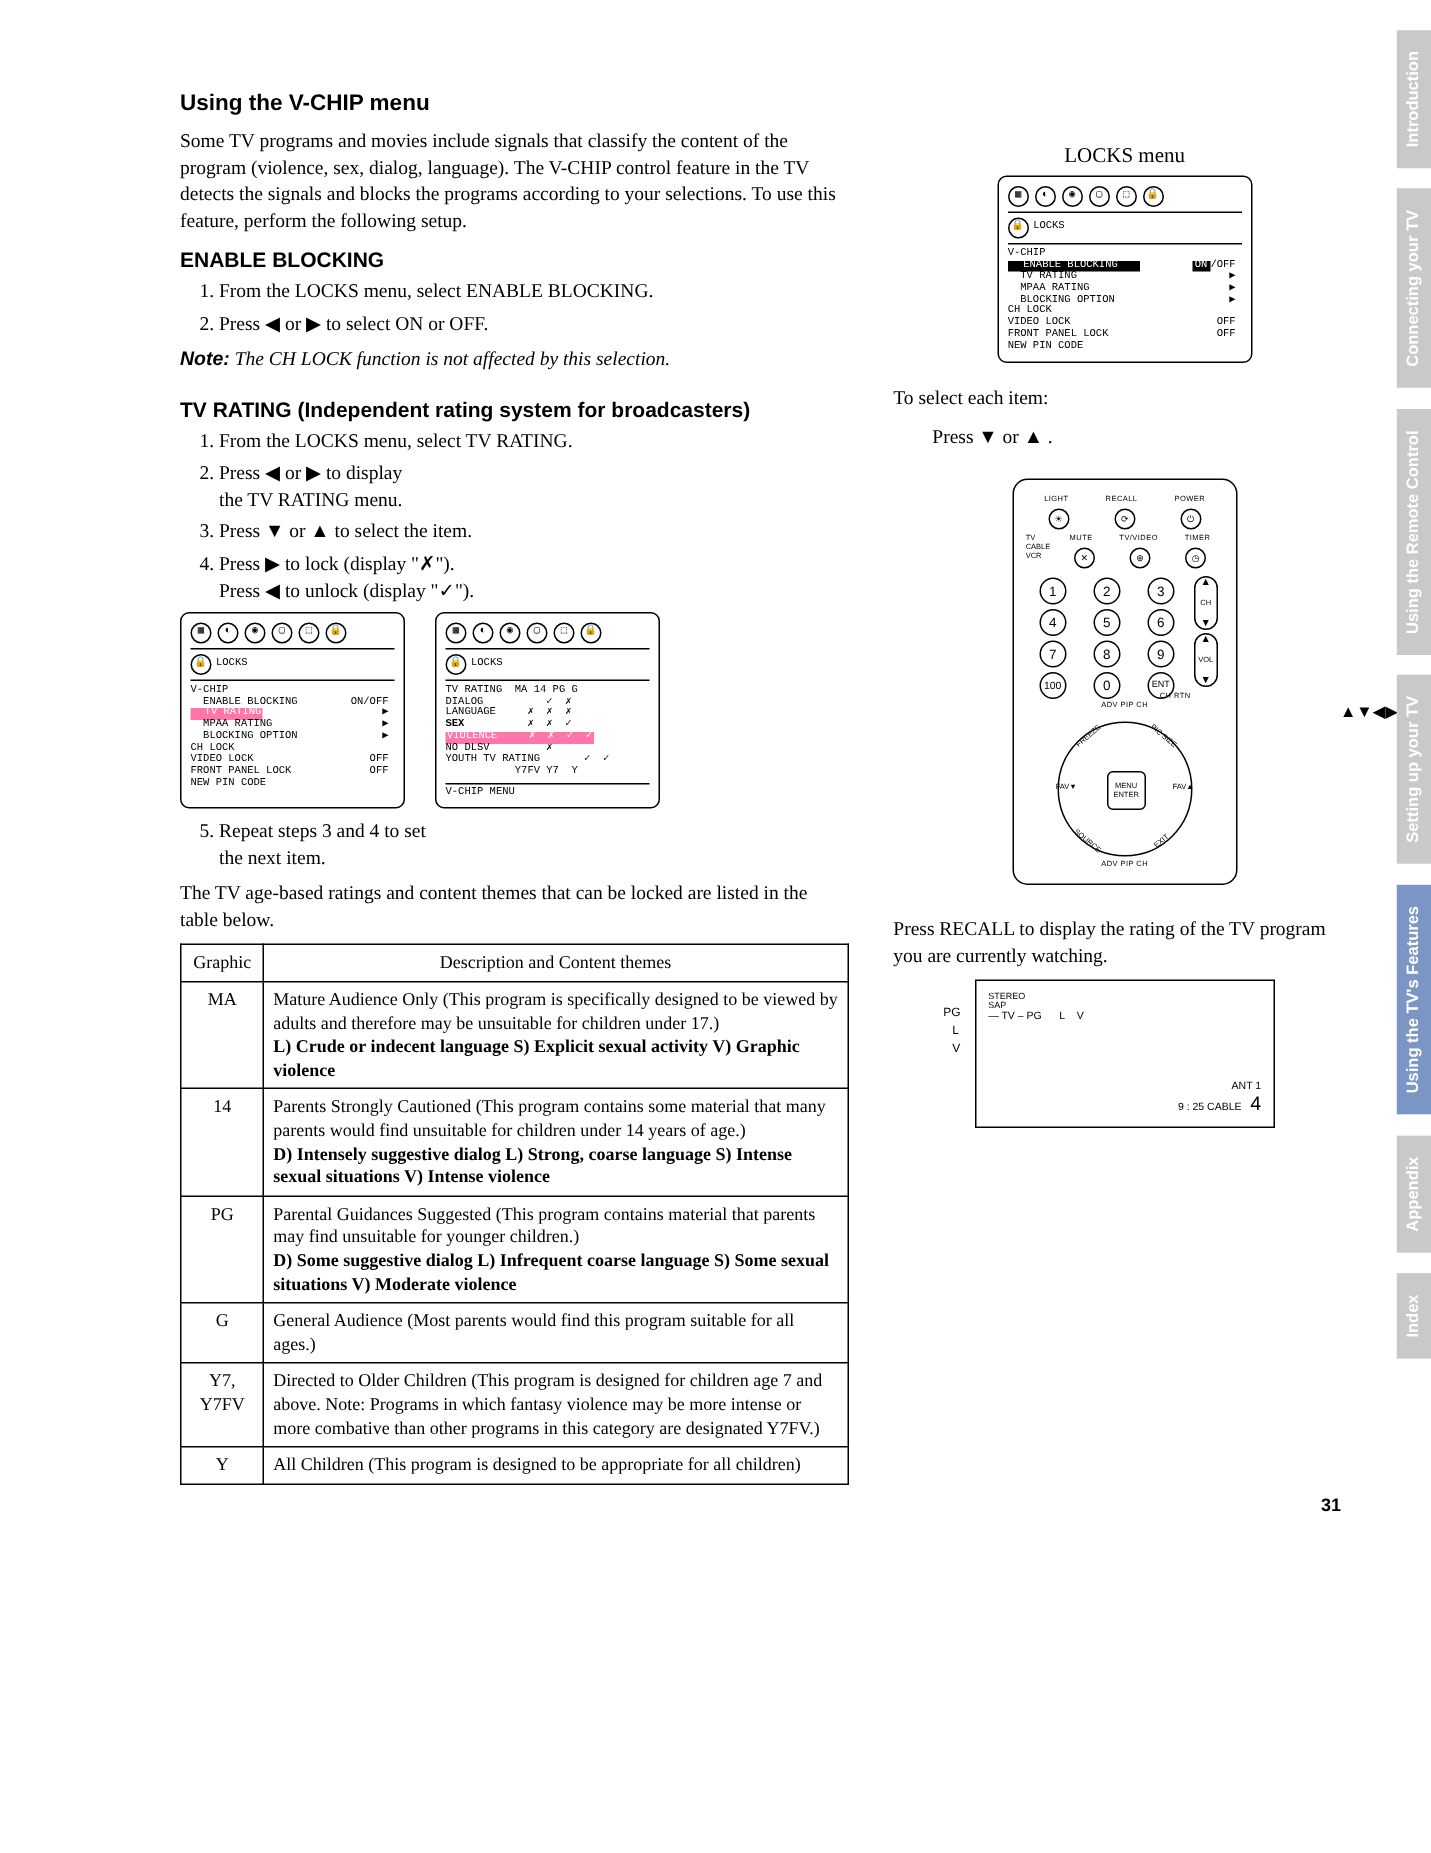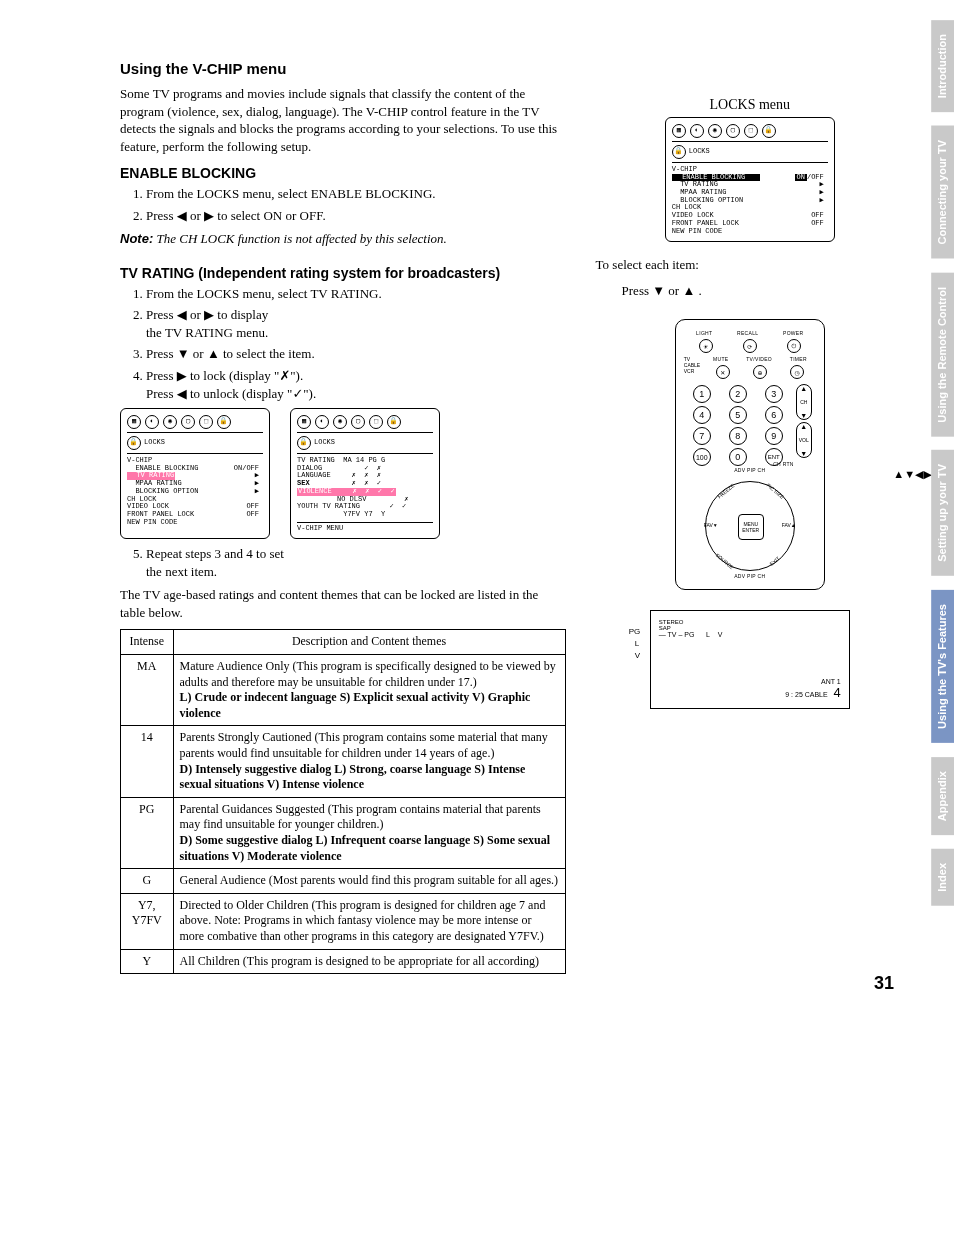--- a/index.html
+++ b/index.html
@@ -91,21 +91,21 @@
     position: absolute; right: 0; top: 20px; width: 36px;
     display: flex; flex-direction: column; gap: 14px; align-items: flex-end;
   }
   .tab {
     background: #c9c9c9; color: #fff; font-family: Arial, sans-serif; font-weight: bold;
     font-size: 11px; writing-mode: vertical-rl; transform: rotate(180deg);
     padding: 14px 5px; border-radius: 0 0 0 0; text-align: center; line-height: 1.2;
   }
   .tab.active { background: #7b95c4; }
   .pagenum {
-    font-family: Arial, sans-serif; font-weight: bold; font-size: 18px;
+    font-family: Arial, sans-serif; font-weight: bold; font-size: 12px;
     position: absolute; right: 60px; bottom: 10px;
   }
   .indent { margin-left: 26px; }
   .remote-wrap { position: relative; }
   .remote-arrows-label {
     position: absolute; right: -28px; top: 55%; font-size: 11px;
   }
 </style>
 </head>
 <body>
@@ -178,40 +178,40 @@
         </div>
         <div class="menu-title">
             <span class="menu-icon">🔒</span>
             <span>LOCKS</span>
           </div>
         <div style="white-space:pre;">TV RATING  MA 14 PG G</div>
         <div style="white-space:pre;">DIALOG          ✓  ✗</div>
         <div style="white-space:pre;">LANGUAGE     ✗  ✗  ✗</div>
         <div style="white-space:pre;font-weight:bold;">SEX          ✗  ✗  ✓</div>
         <div style="white-space:pre;"><span class="menu-hl">VIOLENCE     ✗  ✗  ✓  ✓</span></div>
-        <div style="white-space:pre;margin-left:40px;">NO DLSV         ✗</div>
+        <div style="white-space:pre;">NO DLSV         ✗</div>
         <div style="white-space:pre;">YOUTH TV RATING       ✓  ✓</div>
         <div style="white-space:pre;">           Y7FV Y7  Y</div>
         <div style="border-top:1px solid #000; margin-top:3px; padding-top:2px;">V-CHIP MENU</div>
       </div>
     </div>
 
     <ol start="5">
       <li>
         <span>Repeat steps 3 and 4 to set</span><br>
         <span>the next item.</span>
       </li>
     </ol>
 
     <p>The TV age-based ratings and content themes that can be locked are listed in the table below.</p>
 
     <table class="ratings">
       <thead>
         <tr>
-          <th>Intense</th>
+          <th>Graphic</th>
           <th>Description and Content themes</th>
         </tr>
       </thead>
       <tbody id="ratings-body">
           <tr>
             <td class="r">MA</td>
             <td>Mature Audience Only (This program is specifically designed to be viewed by adults and therefore may be unsuitable for children under 17.)<br><span class="bold">L) Crude or indecent language  S) Explicit sexual activity  V) Graphic violence</span></td>
           </tr>
           <tr>
             <td class="r">14</td>
@@ -224,21 +224,21 @@
           <tr>
             <td class="r">G</td>
             <td>General Audience (Most parents would find this program suitable for all ages.)</td>
           </tr>
           <tr>
             <td class="r">Y7, Y7FV</td>
             <td>Directed to Older Children (This program is designed for children age 7 and above. Note: Programs in which fantasy violence may be more intense or more combative than other programs in this category are designated Y7FV.)</td>
           </tr>
           <tr>
             <td class="r">Y</td>
-            <td>All Children (This program is designed to be appropriate for all according)</td>
+            <td>All Children (This program is designed to be appropriate for all children)</td>
           </tr>
         </tbody>
     </table>
   </div>
 
   <div class="col-right">
     <div class="right-caption">LOCKS menu</div>
     <div class="menu-box" style="width:170px; margin:0 auto; display:block;">
       <div class="menu-icons">
         <span class="menu-icon">▦</span>
@@ -343,20 +343,21 @@
           <span style="position:absolute; bottom:6px; left:8px; font-size:5px; transform:rotate(40deg);">SOURCE</span>
           <span style="position:absolute; bottom:6px; right:14px; font-size:5px; transform:rotate(-40deg);">EXIT</span>
           <span style="position:absolute; top:40px; left:-2px; font-size:5px;">FAV▼</span>
           <span style="position:absolute; top:40px; right:-2px; font-size:5px;">FAV▲</span>
         </div>
         <div class="remote-label">ADV PIP CH</div>
       </div>
       <span class="remote-arrows-label">▲▼◀▶</span>
     </div>
 
+    <p style="margin-top:20px;">Press RECALL to display the rating of the TV program you are currently watching.</p>
 
     <div class="mini-menu">
       <div style="position:absolute; left:-22px; top:16px; font-size:8px;">PG</div>
       <div style="position:absolute; left:-16px; top:28px; font-size:8px;">L</div>
       <div style="position:absolute; left:-16px; top:40px; font-size:8px;">V</div>
       <div style="font-size:6px;"><span>STEREO</span></div>
       <div style="font-size:6px;"><span>SAP</span></div>
       <div style="font-size:7px;">— <span>TV – PG</span>&nbsp;&nbsp;&nbsp;&nbsp;&nbsp;&nbsp;<span>L</span>&nbsp;&nbsp;&nbsp;&nbsp;<span>V</span></div>
       <div style="height:40px;"></div>
       <div style="text-align:right; font-size:7px;">ANT  1</div>

